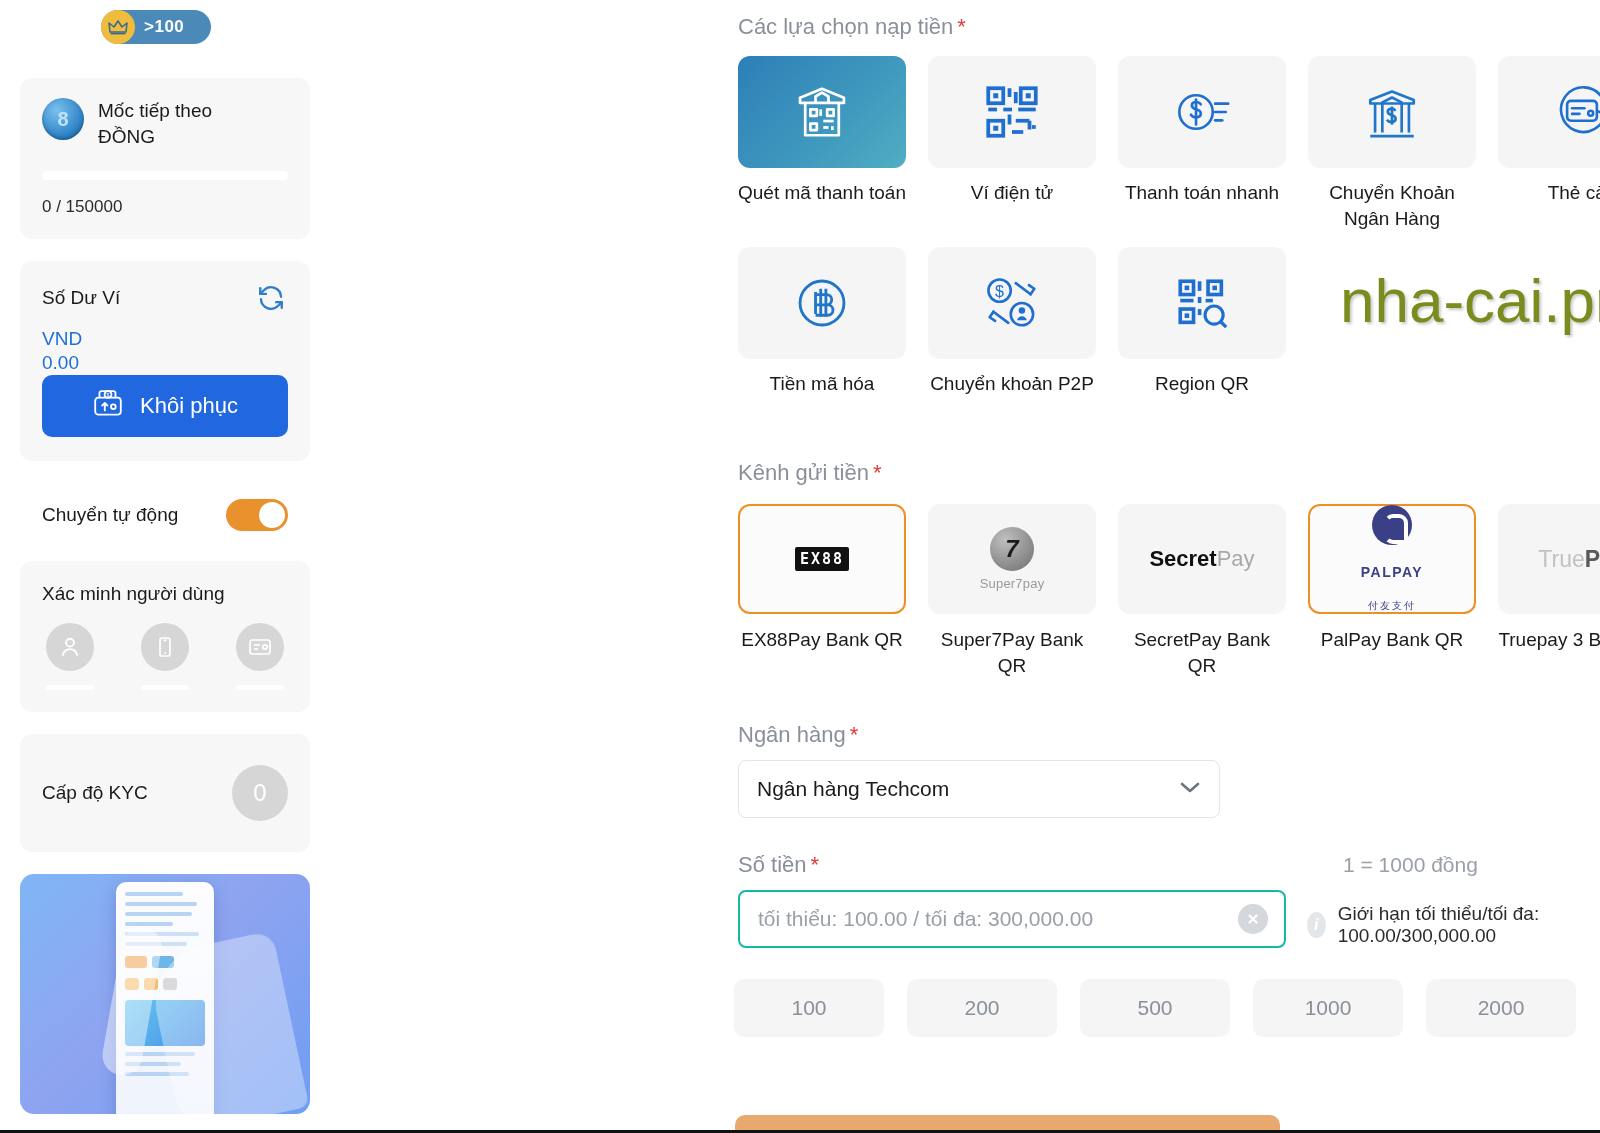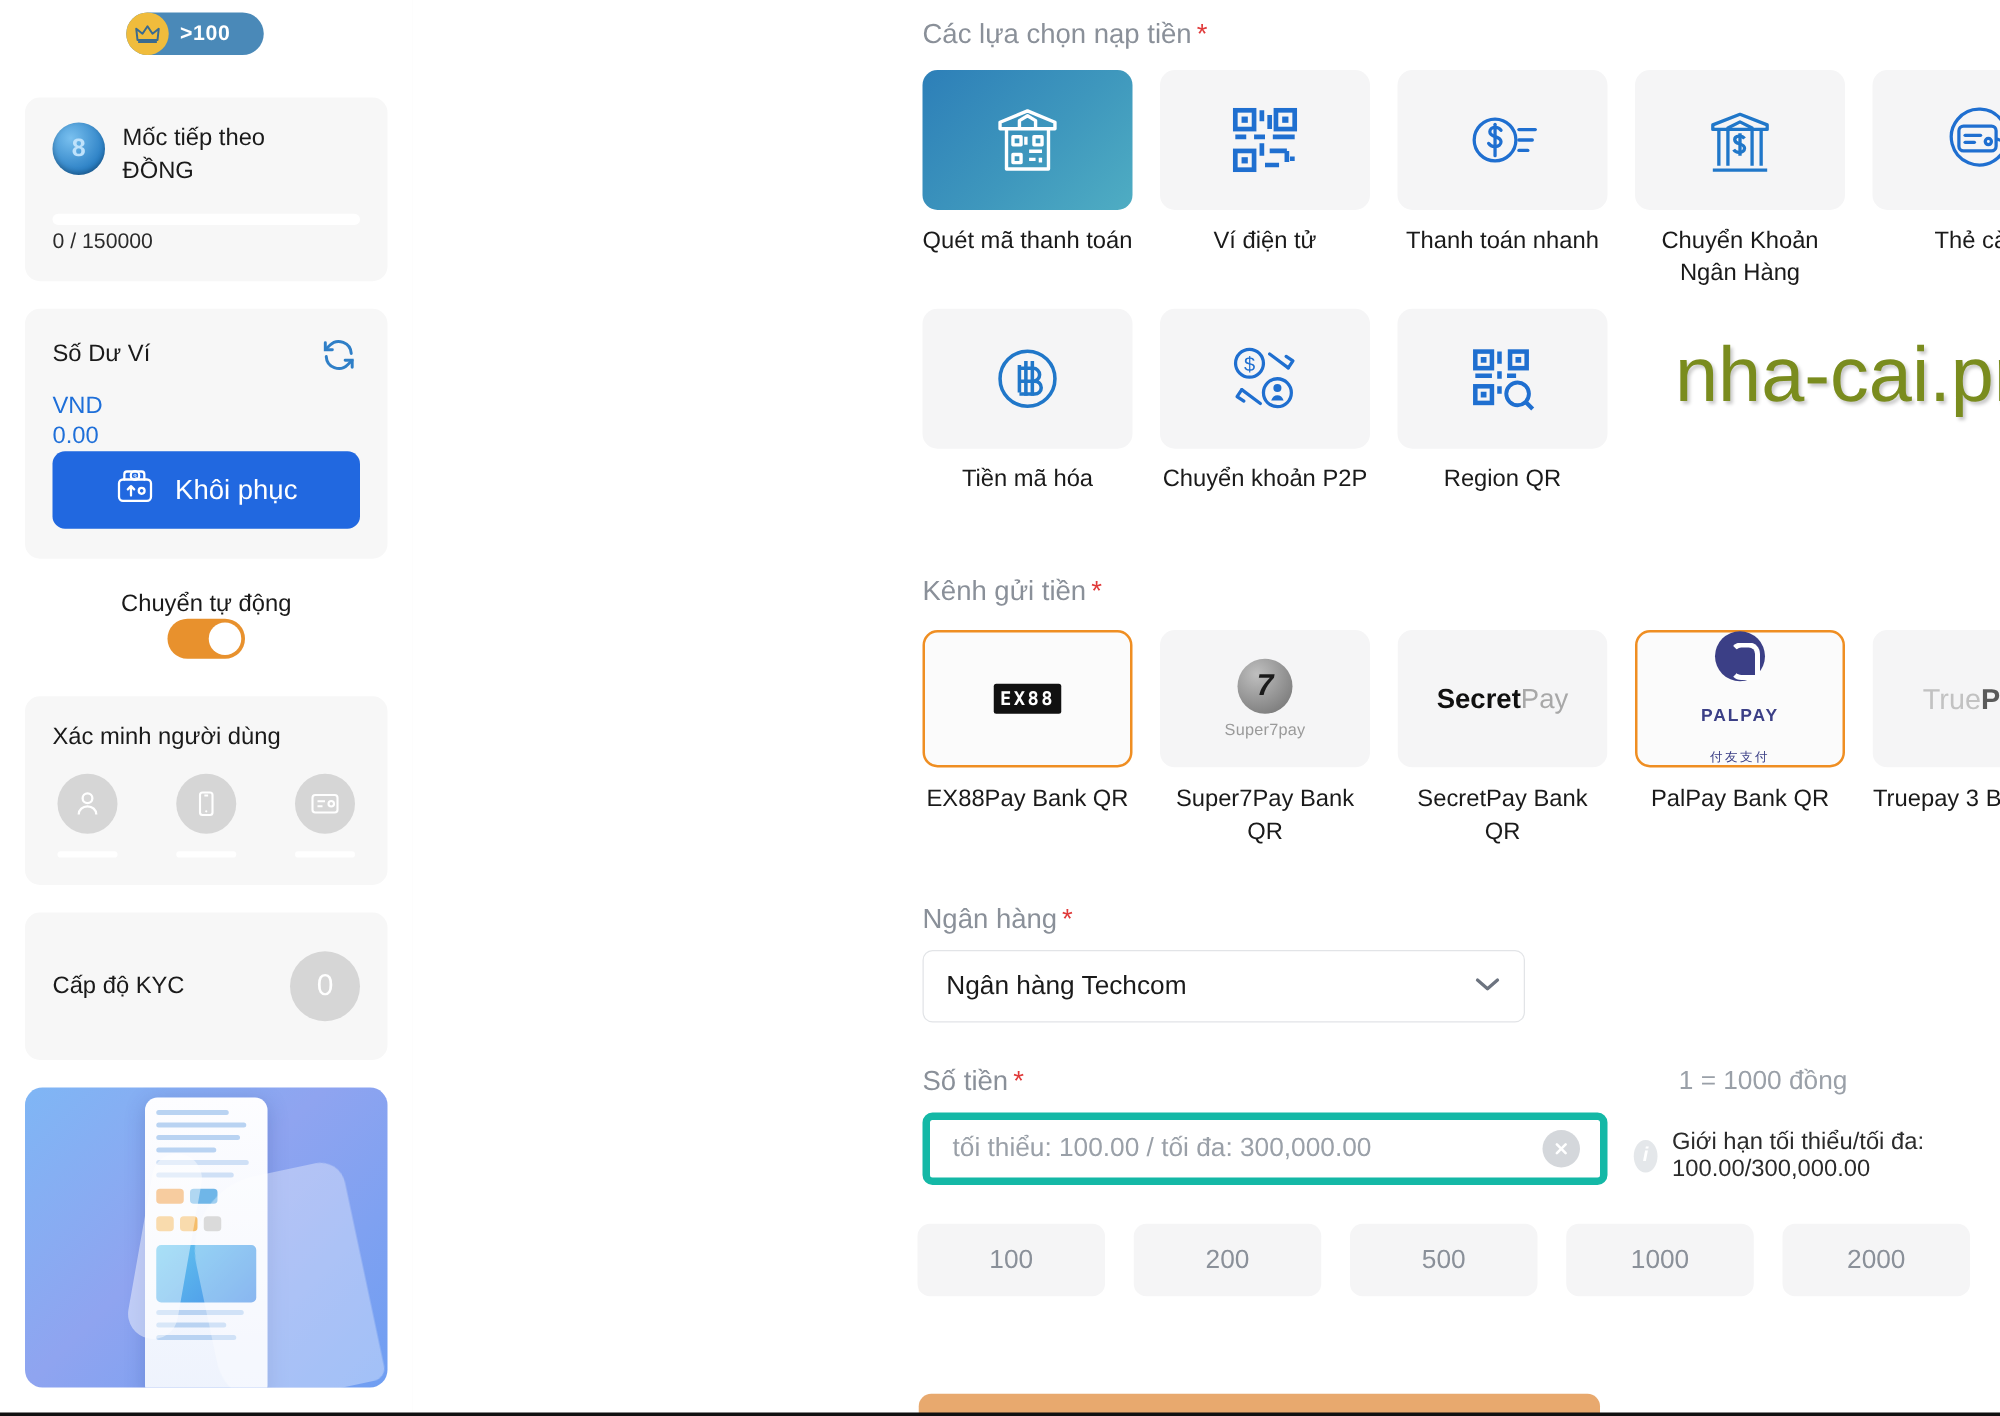--- a/index.html
+++ b/index.html
@@ -57,39 +57,39 @@
     display: flex; align-items: center; justify-content: center;
     color: #bfe2fb; font-weight: bold; font-size: 20px;
     box-shadow: inset 0 -2px 4px rgba(0,0,0,.25);
   }
   .milestone-title { font-size: 19px; color: #1a1a1a; line-height: 1.35; }
   .progress-track {
     margin-top: 22px; height: 9px; border-radius: 5px; background: #ffffff;
     width: 100%;
   }
   .progress-fill { height: 100%; width: 0%; border-radius: 5px; background: #2a7fc4; }
-  .progress-text { margin-top: 3px; font-size: 17px; color: #2b2b2b; }
+  .progress-text { margin-top: 17px; font-size: 17px; color: #2b2b2b; }
 
   .wallet-card { padding: 20px 22px 24px; }
   .wallet-row { display: flex; align-items: center; justify-content: space-between; }
   .wallet-title { font-size: 19px; color: #1a1a1a; }
   .refresh-btn { width: 34px; height: 34px; display: flex; align-items: center; justify-content: center; cursor: pointer; }
   .wallet-cur { font-size: 19px; color: #1e6fd9; margin-top: 12px; line-height: 1.25; }
   .wallet-amt { font-size: 19px; color: #1e6fd9; line-height: 1.25; }
   .restore-btn {
     height: 62px; width: 100%;
     background: #2168e0; border-radius: 10px; border: none;
     display: flex; align-items: center; justify-content: center; gap: 16px;
     cursor: pointer;
   }
   .restore-label { color: #ffffff; font-size: 22px; }
 
   .auto-row {
     display: flex; align-items: center; justify-content: space-between;
-    padding: 0 22px; margin: 26px 0 30px 0; flex-direction: column;
+    padding: 0 22px; margin: 38px 0 30px 0;
   }
   .auto-label { font-size: 19px; color: #1a1a1a; }
   .toggle {
     width: 62px; height: 32px; border-radius: 16px; background: #e8912d;
     position: relative; cursor: pointer;
   }
   .toggle-knob {
     position: absolute; right: 3px; top: 3px;
     width: 26px; height: 26px; border-radius: 50%; background: #ffffff;
   }
@@ -215,21 +215,21 @@
   .truepay-logo b { color: #5a5a5a; }
 
   .field-label { font-size: 22px; color: #8a9099; margin-bottom: 12px; }
   .select-box {
     width: 482px; height: 58px; border: 1px solid #e2e4e7; border-radius: 8px;
     background: #fff; display: flex; align-items: center; justify-content: space-between;
     padding: 0 18px; cursor: pointer;
   }
   .select-value { font-size: 21px; color: #1a1a1a; }
   .input-box {
-    width: 548px; height: 58px; border: 6px solid #14b8a6; border-radius: 8px;
+    width: 548px; height: 58px; border: 2px solid #14b8a6; border-radius: 8px;
     background: #fff; display: flex; align-items: center; justify-content: space-between;
     padding: 0 16px 0 18px;
   }
   .input-ph { font-size: 21px; color: #9aa0a8; }
   .clear-btn {
     width: 30px; height: 30px; border-radius: 50%; background: #d4d7db;
     display: flex; align-items: center; justify-content: center; cursor: pointer;
     color: #fff; font-size: 18px; line-height: 1;
   }
   .rate-note { font-size: 21px; color: #9aa0a8; }

